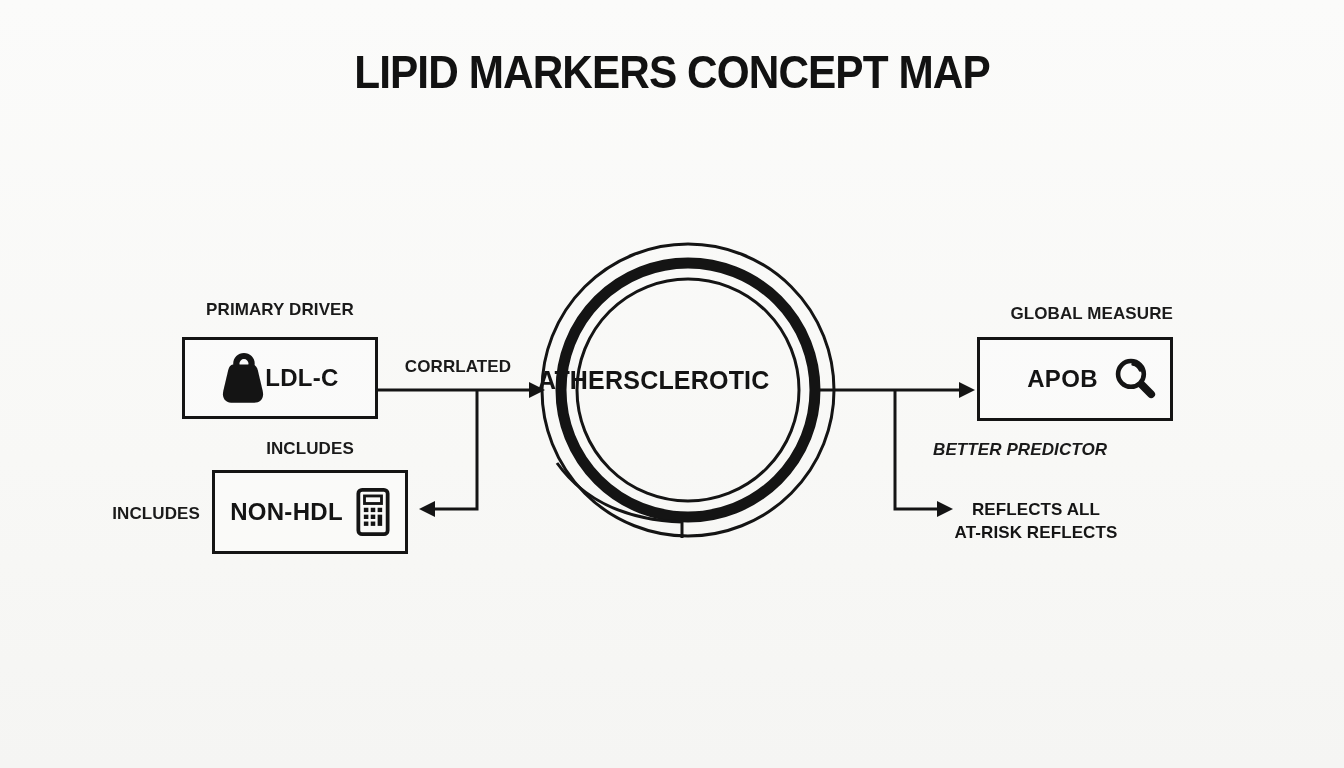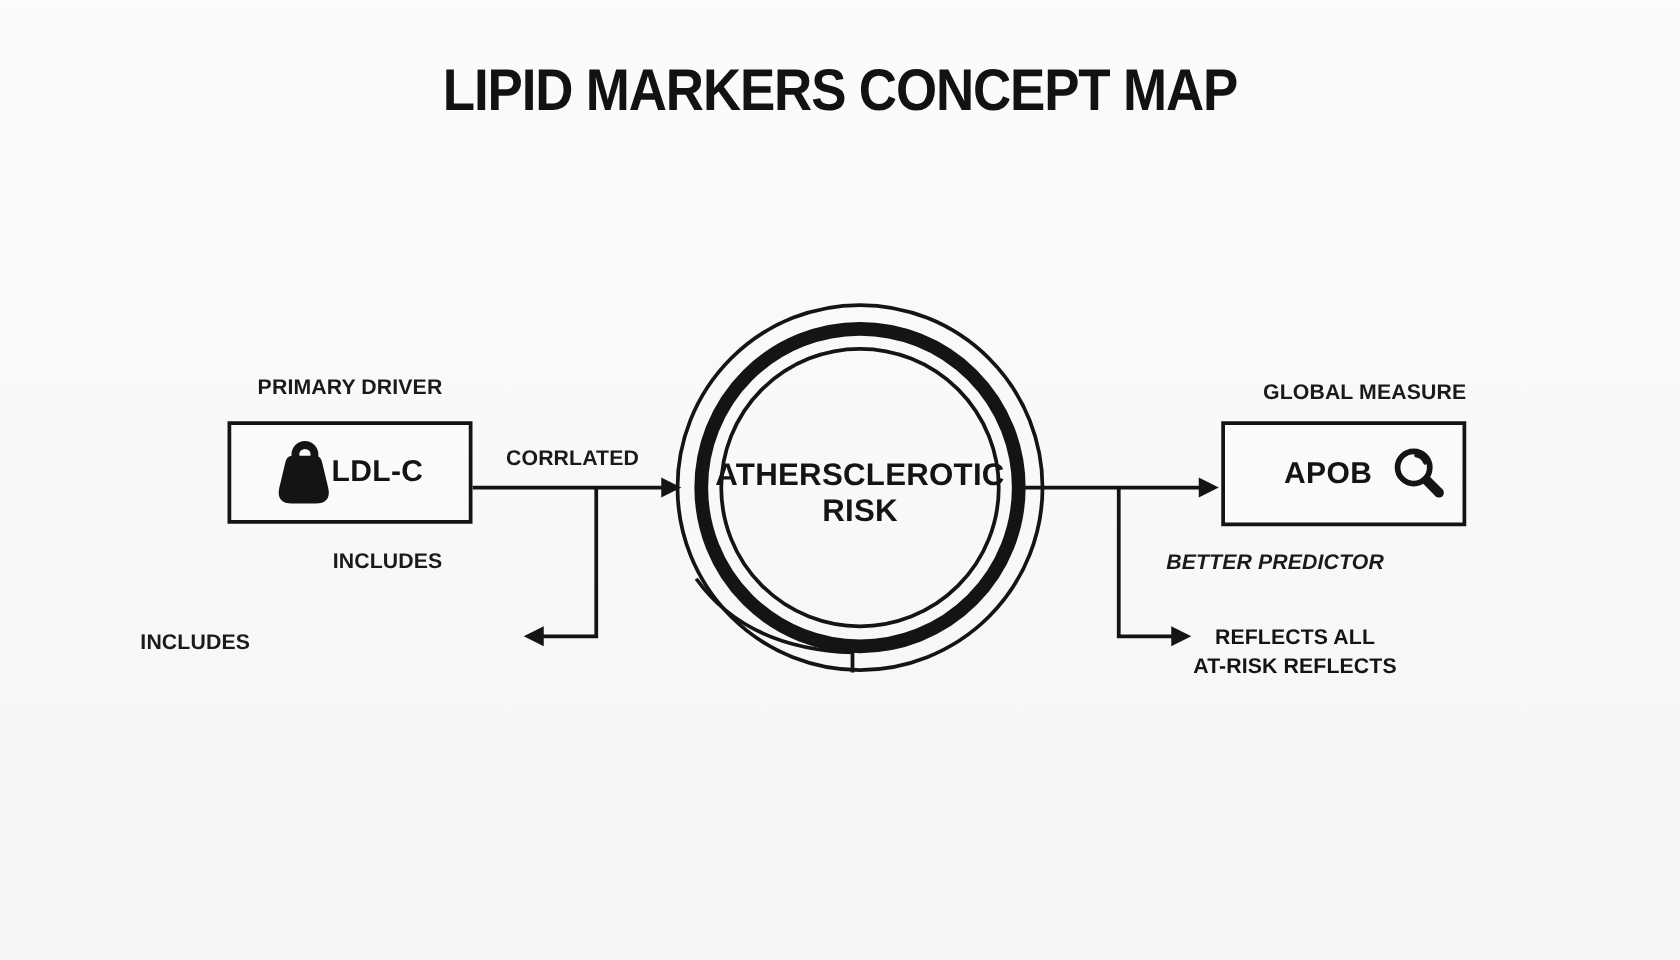--- a/index.html
+++ b/index.html
@@ -26,21 +26,21 @@
   }
   .node .label{font-size:24px;font-weight:bold;letter-spacing:0.3px;white-space:nowrap;}
   .icon{display:block;flex:0 0 auto;}
   .annot{
     position:absolute;font-size:17px;font-weight:bold;letter-spacing:0.1px;
     color:#1a1a1a;white-space:nowrap;
   }
   .annot.center{text-align:center;}
   .annot.right{text-align:right;}
   .center-label{
-    position:absolute;left:538px;top:366px;width:300px;text-align:center;
+    position:absolute;left:538px;top:366px;width:300px;
     font-size:25px;font-weight:bold;line-height:29px;letter-spacing:0.2px;
   }
   .note{
     position:absolute;left:950px;top:499px;width:172px;text-align:center;
     font-size:17px;font-weight:bold;line-height:22.5px;letter-spacing:0.1px;
   }
 </style>
 </head>
 <body>
 
@@ -68,36 +68,52 @@
       <polygon points="419,509 435,501 435,517"></polygon>
       <polygon points="975,390 959,382 959,398"></polygon>
       <polygon points="953,509 937,501 937,517"></polygon>
     </g>
   </svg>
 
   <div class="title">LIPID MARKERS CONCEPT MAP</div>
 
   <div class="center-label">
     <div>ATHERSCLEROTIC</div>
-    <div>RISK</div>
   </div>
 
   <div class="annot center" style="left:182px;top:300px;width:196px;">PRIMARY DRIVER</div>
   <div class="node" style="left:182px;top:337px;width:196px;height:82px;">
     <svg class="icon" width="44" height="52" viewBox="0 0 46 54" aria-hidden="true">
       <circle cx="24" cy="12" r="8" fill="none" stroke="#141414" stroke-width="6.5"></circle>
       <path d="M 14 13 L 32 13 C 36 13 37.5 15 38.5 19 L 43.5 40 C 45.5 49 41 53 33 53 L 13 53 C 5 53 0.5 49 2.5 40 L 7.5 19 C 8.5 15 10 13 14 13 Z" fill="#141414"></path>
     </svg>
     <span class="label">LDL-C</span>
   </div>
 
   <div class="annot center" style="left:398px;top:357px;width:120px;">CORRLATED</div>
 
   <div class="annot center" style="left:212px;top:439px;width:196px;">INCLUDES</div>
   <div class="annot right" style="left:100px;top:504px;width:100px;">INCLUDES</div>
+  <div class="node" style="left:212px;top:470px;width:196px;height:84px;gap:13px;">
+    <span class="label">NON-HDL</span>
+    <svg class="icon" width="34" height="50" viewBox="0 0 36 52" aria-hidden="true">
+      <rect x="2.5" y="2.5" width="31" height="47" rx="4" fill="none" stroke="#141414" stroke-width="4"></rect>
+      <rect x="9" y="9" width="18" height="8" fill="none" stroke="#141414" stroke-width="3"></rect>
+      <g fill="#141414">
+        <rect x="8.3" y="21.5" width="4.8" height="4.6"></rect>
+        <rect x="15.6" y="21.5" width="4.8" height="4.6"></rect>
+        <rect x="22.9" y="21.5" width="4.8" height="4.6"></rect>
+        <rect x="8.3" y="28.8" width="4.8" height="4.6"></rect>
+        <rect x="15.6" y="28.8" width="4.8" height="4.6"></rect>
+        <rect x="8.3" y="36.1" width="4.8" height="4.6"></rect>
+        <rect x="15.6" y="36.1" width="4.8" height="4.6"></rect>
+        <rect x="22.9" y="28.8" width="4.8" height="11.9"></rect>
+      </g>
+    </svg>
+  </div>
 
   <div class="annot center" style="left:977px;top:304px;width:196px;text-align:right;">GLOBAL MEASURE</div>
   <div class="node" style="left:977px;top:337px;width:196px;height:84px;gap:15px;padding-left:36px;">
     <span class="label">APOB</span>
     <svg class="icon" width="46" height="46" viewBox="0 0 50 50" aria-hidden="true">
       <circle cx="19.5" cy="19.5" r="14" fill="none" stroke="#141414" stroke-width="5"></circle>
       <path d="M 21.5 9 A 10.5 10.5 0 0 1 29.5 15.5" fill="none" stroke="#141414" stroke-width="3.2" stroke-linecap="round"></path>
       <line x1="31" y1="31" x2="41.5" y2="41.5" stroke="#141414" stroke-width="8.5" stroke-linecap="round"></line>
     </svg>
   </div>

